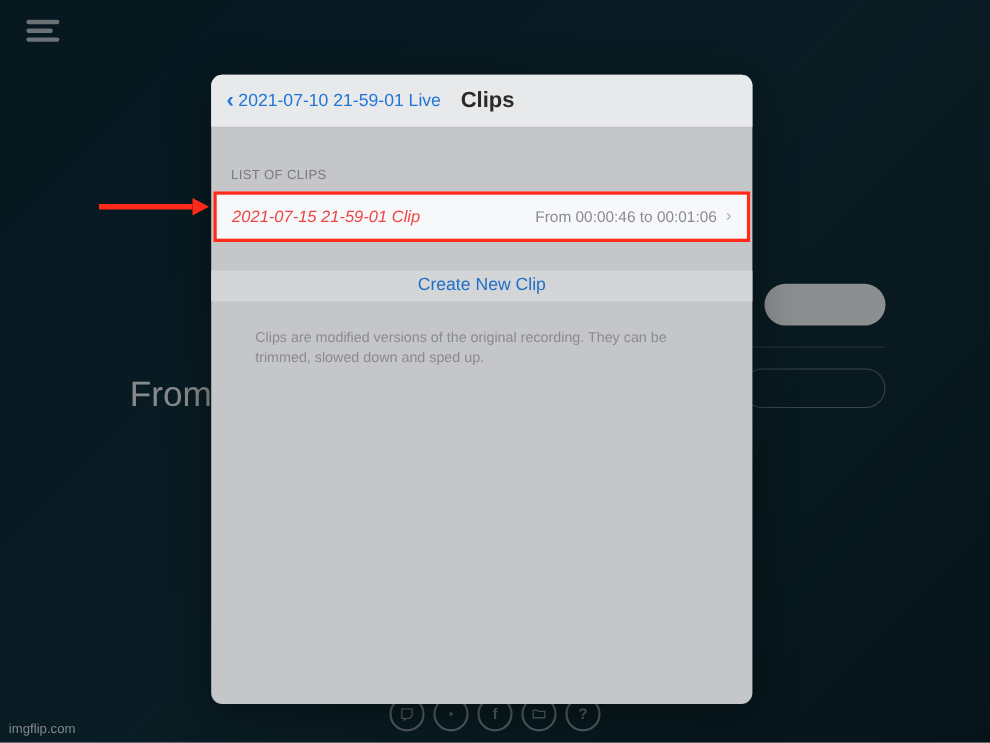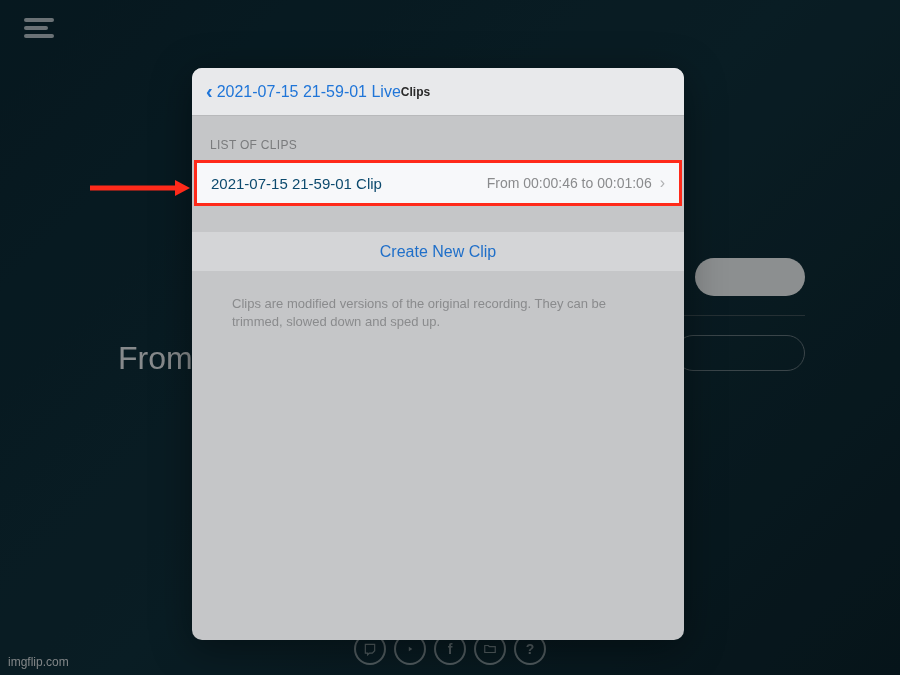--- a/index.html
+++ b/index.html
@@ -134,65 +134,67 @@
       color: #1f75d8;
       font-size: 16px;
       cursor: pointer;
     }
     .back-button .chevron {
       font-size: 20px;
       font-weight: 600;
     }
     
     .header-title {
+      margin-left: 18px;
       color: #2a2a2a;
-      font-size: 12px;
+      font-size: 20px;
       font-weight: 600;
     }
     
     .section-label {
-      padding: 22px 18px 8px;
+      padding: 36px 18px 8px;
       color: #7a7b7d;
       font-size: 12px;
       letter-spacing: 0.3px;
     }
     
     .clip-row {
       background: #f7f8fa;
       height: 46px;
       display: flex;
       align-items: center;
       padding: 0 14px;
       border: 3px solid #ff2a1a;
       margin: 0 2px;
       cursor: pointer;
     }
     
     .clip-title {
-      color: #0c4a6e;
+      color: #ef4444;
       font-size: 15px;
       flex: 0 0 auto;
+      font-style: italic;
     }
     
     .clip-time {
       margin-left: auto;
       color: #8a8b8d;
       font-size: 14px;
     }
     
     .row-chevron {
       color: #b0b1b3;
       margin-left: 8px;
       font-size: 16px;
     }
     
     .create-row {
       margin-top: 26px;
       background: #d4d5d7;
-      height: 39px;
+      height: 28px;
       display: flex;
       align-items: center;
       justify-content: center;
       color: #1f6fc9;
       font-size: 16px;
       cursor: pointer;
     }
     
     .help-text {
       margin-top: 24px;
@@ -247,21 +249,21 @@
 </div>
 
 <div class="watermark">imgflip.com</div>
 
 <div class="overlay"></div>
 
 <div class="modal">
   <div class="modal-header">
     <div class="back-button">
       <span class="chevron">‹</span>
-      <span>2021-07-15 21-59-01 Live</span>
+      <span>2021-07-10 21-59-01 Live</span>
     </div>
     <div class="header-title">Clips</div>
   </div>
 
   <div class="section-label">LIST OF CLIPS</div>
 
   <div class="clip-row">
     <span class="clip-title">2021-07-15 21-59-01 Clip</span>
     <span class="clip-time">From 00:00:46 to 00:01:06</span>
     <span class="row-chevron">›</span>

